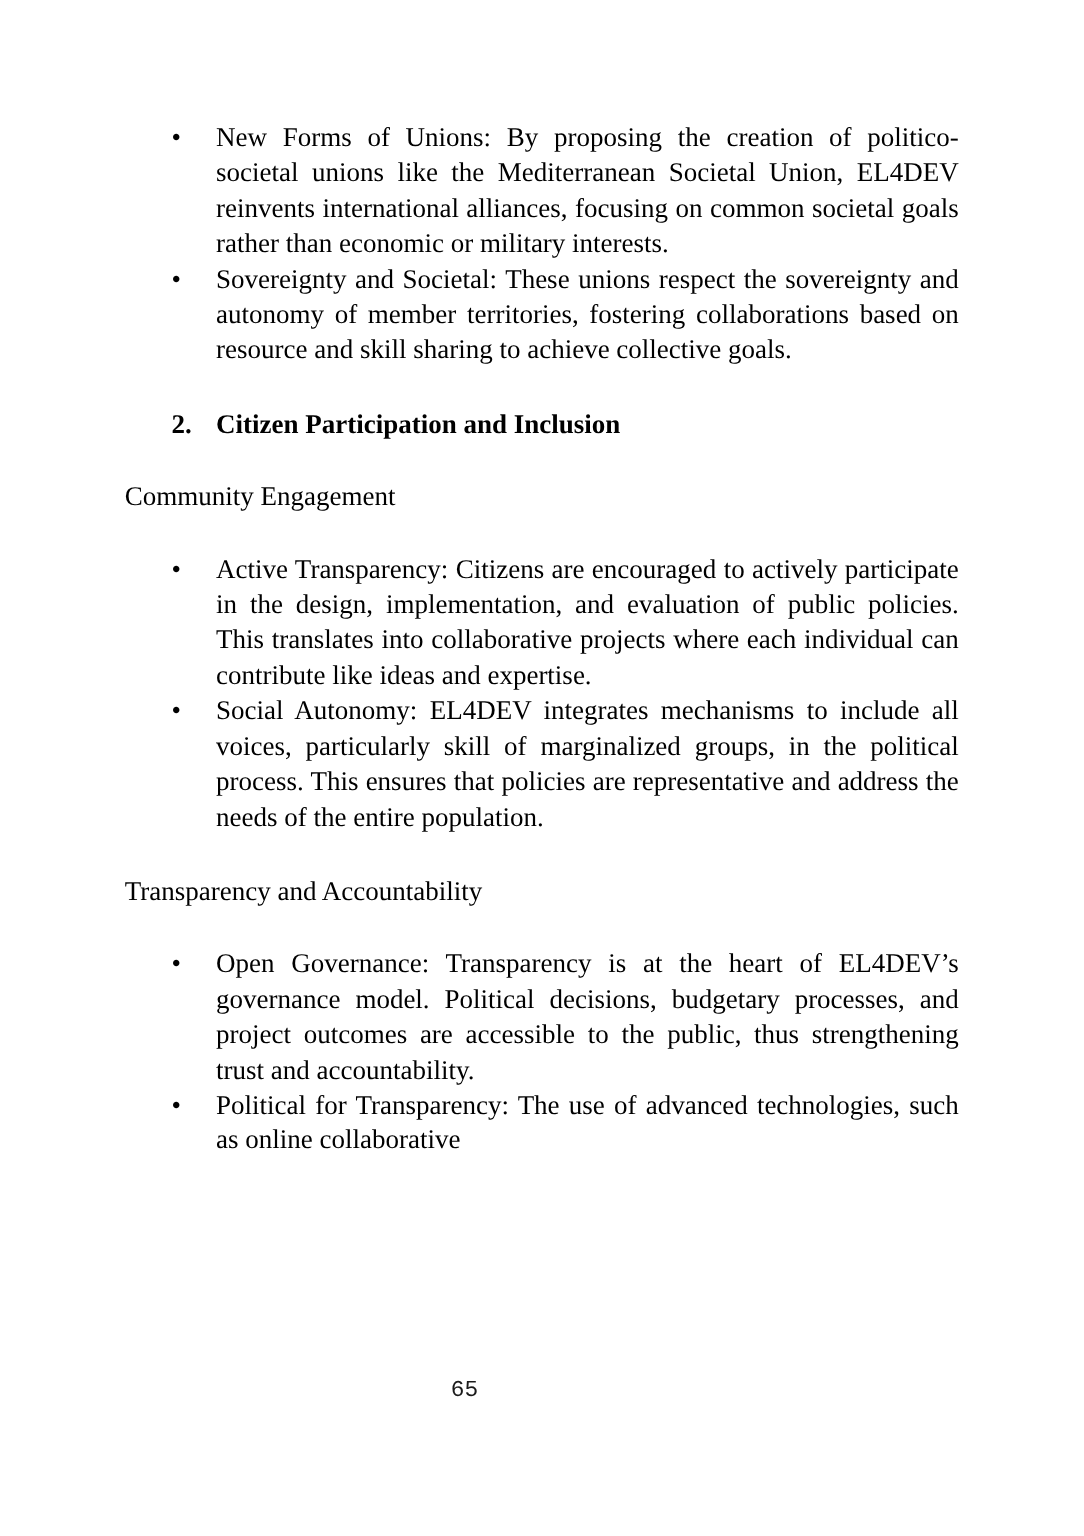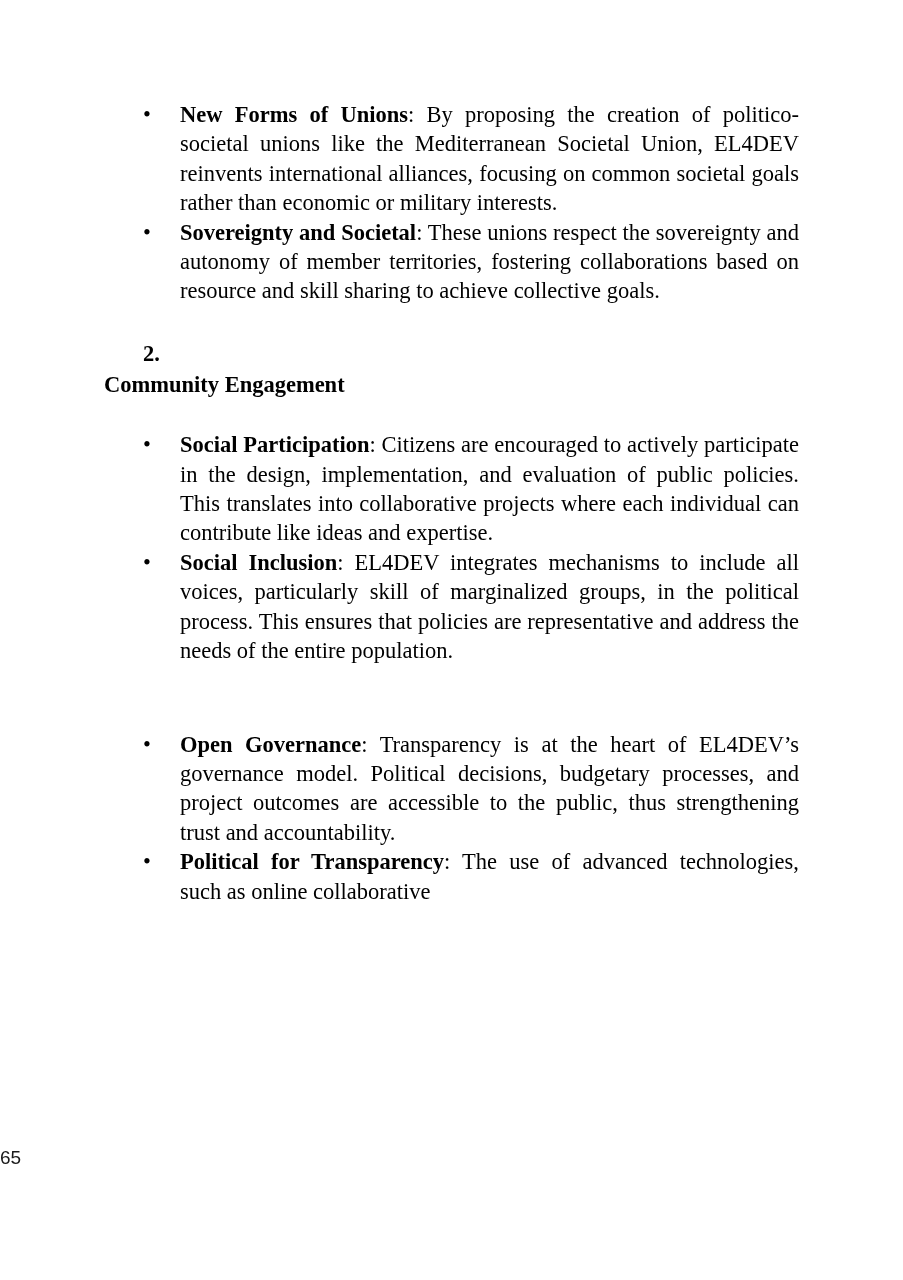--- a/index.html
+++ b/index.html
@@ -52,21 +52,21 @@
   }
   ul.bullets > li .bullet-marker {
     position: absolute;
     left: 39px;                  
     top: 0;
     font-size: 22.5px;
     line-height: 29.4px;
     font-family: "Liberation Serif", "DejaVu Serif", serif;
   }
   ul.bullets > li .lead {
-    font-weight: bold;
+    font-weight: normal;
   }
   
   ul.bullets > li .body-text {
     display: inline;
     margin-top: 28px;
   }
 
   .list-block {
     margin: 0;
   }
@@ -83,33 +83,34 @@
     position: absolute;
     left: 39px;
     top: 0;
     font-weight: bold;
   }
 
   
   .sub-heading {
     font-size: 22.5px;
     line-height: 29.4px;
-    font-weight: bold;
+    font-weight: normal;
     margin: 0;
   }
   .gap-md  { height: 31px; }
   .gap-lg  { height: 33px; }
 
   
   .page-number {
     position: absolute;
     left: 0;
     top: 1146px;
     width: 774px;
-    font-family: Liberation Sans, sans-serif;
+    text-align: center;
+    font-family: Liberation Mono, monospace;
     font-size: 19px;
     line-height: 24px;
     color: #1a1a1a;
   }
 </style>
 </head>
 <body>
 
 <div class="page">
   <div class="content">
@@ -119,40 +120,41 @@
         <span class="bullet-marker">•</span><span class="lead">New Forms of Unions</span><span>: </span><span class="body-text">By proposing the creation of politico-societal unions like the Mediterranean Societal Union, EL4DEV reinvents international alliances, focusing on common societal goals rather than economic or military interests.</span>
       </li>
       <li>
         <span class="bullet-marker">•</span><span class="lead">Sovereignty and Societal</span><span>: </span><span class="body-text">These unions respect the sovereignty and autonomy of member territories, fostering collaborations based on resource and skill sharing to achieve collective goals.</span>
       </li>
     </ul>
 
     <div class="gap-lg"></div>
 
     <div class="num-heading">
-      <span class="num">2.</span>
+      <span class="num">2.</span><span>Citizen Participation and Inclusion</span>
     </div>
 
     <div class="gap-md"></div>
 
     <div class="sub-heading">Community Engagement</div>
 
     <div class="gap-md"></div>
 
     <ul class="bullets list-block">
       <li>
-        <span class="bullet-marker">•</span><span class="lead">Social Participation</span><span>: </span><span class="body-text">Citizens are encouraged to actively participate in the design, implementation, and evaluation of public policies. This translates into collaborative projects where each individual can contribute like ideas and expertise.</span>
+        <span class="bullet-marker">•</span><span class="lead">Active Transparency</span><span>: </span><span class="body-text">Citizens are encouraged to actively participate in the design, implementation, and evaluation of public policies. This translates into collaborative projects where each individual can contribute like ideas and expertise.</span>
       </li>
       <li>
-        <span class="bullet-marker">•</span><span class="lead">Social Inclusion</span><span>: </span><span class="body-text">EL4DEV integrates mechanisms to include all voices, particularly skill of marginalized groups, in the political process. This ensures that policies are representative and address the needs of the entire population.</span>
+        <span class="bullet-marker">•</span><span class="lead">Social Autonomy</span><span>: </span><span class="body-text">EL4DEV integrates mechanisms to include all voices, particularly skill of marginalized groups, in the political process. This ensures that policies are representative and address the needs of the entire population.</span>
       </li>
     </ul>
 
     <div class="gap-lg"></div>
 
+    <div class="sub-heading">Transparency and Accountability</div>
 
     <div class="gap-md"></div>
 
     <ul class="bullets list-block">
       <li>
         <span class="bullet-marker">•</span><span class="lead">Open Governance</span><span>: </span><span class="body-text">Transparency is at the heart of EL4DEV’s governance model. Political decisions, budgetary processes, and project outcomes are accessible to the public, thus strengthening trust and accountability.</span>
       </li>
       <li>
         <span class="bullet-marker">•</span><span class="lead">Political for Transparency</span><span>: </span><span class="body-text">The use of advanced technologies, such as online collaborative</span>
       </li>

